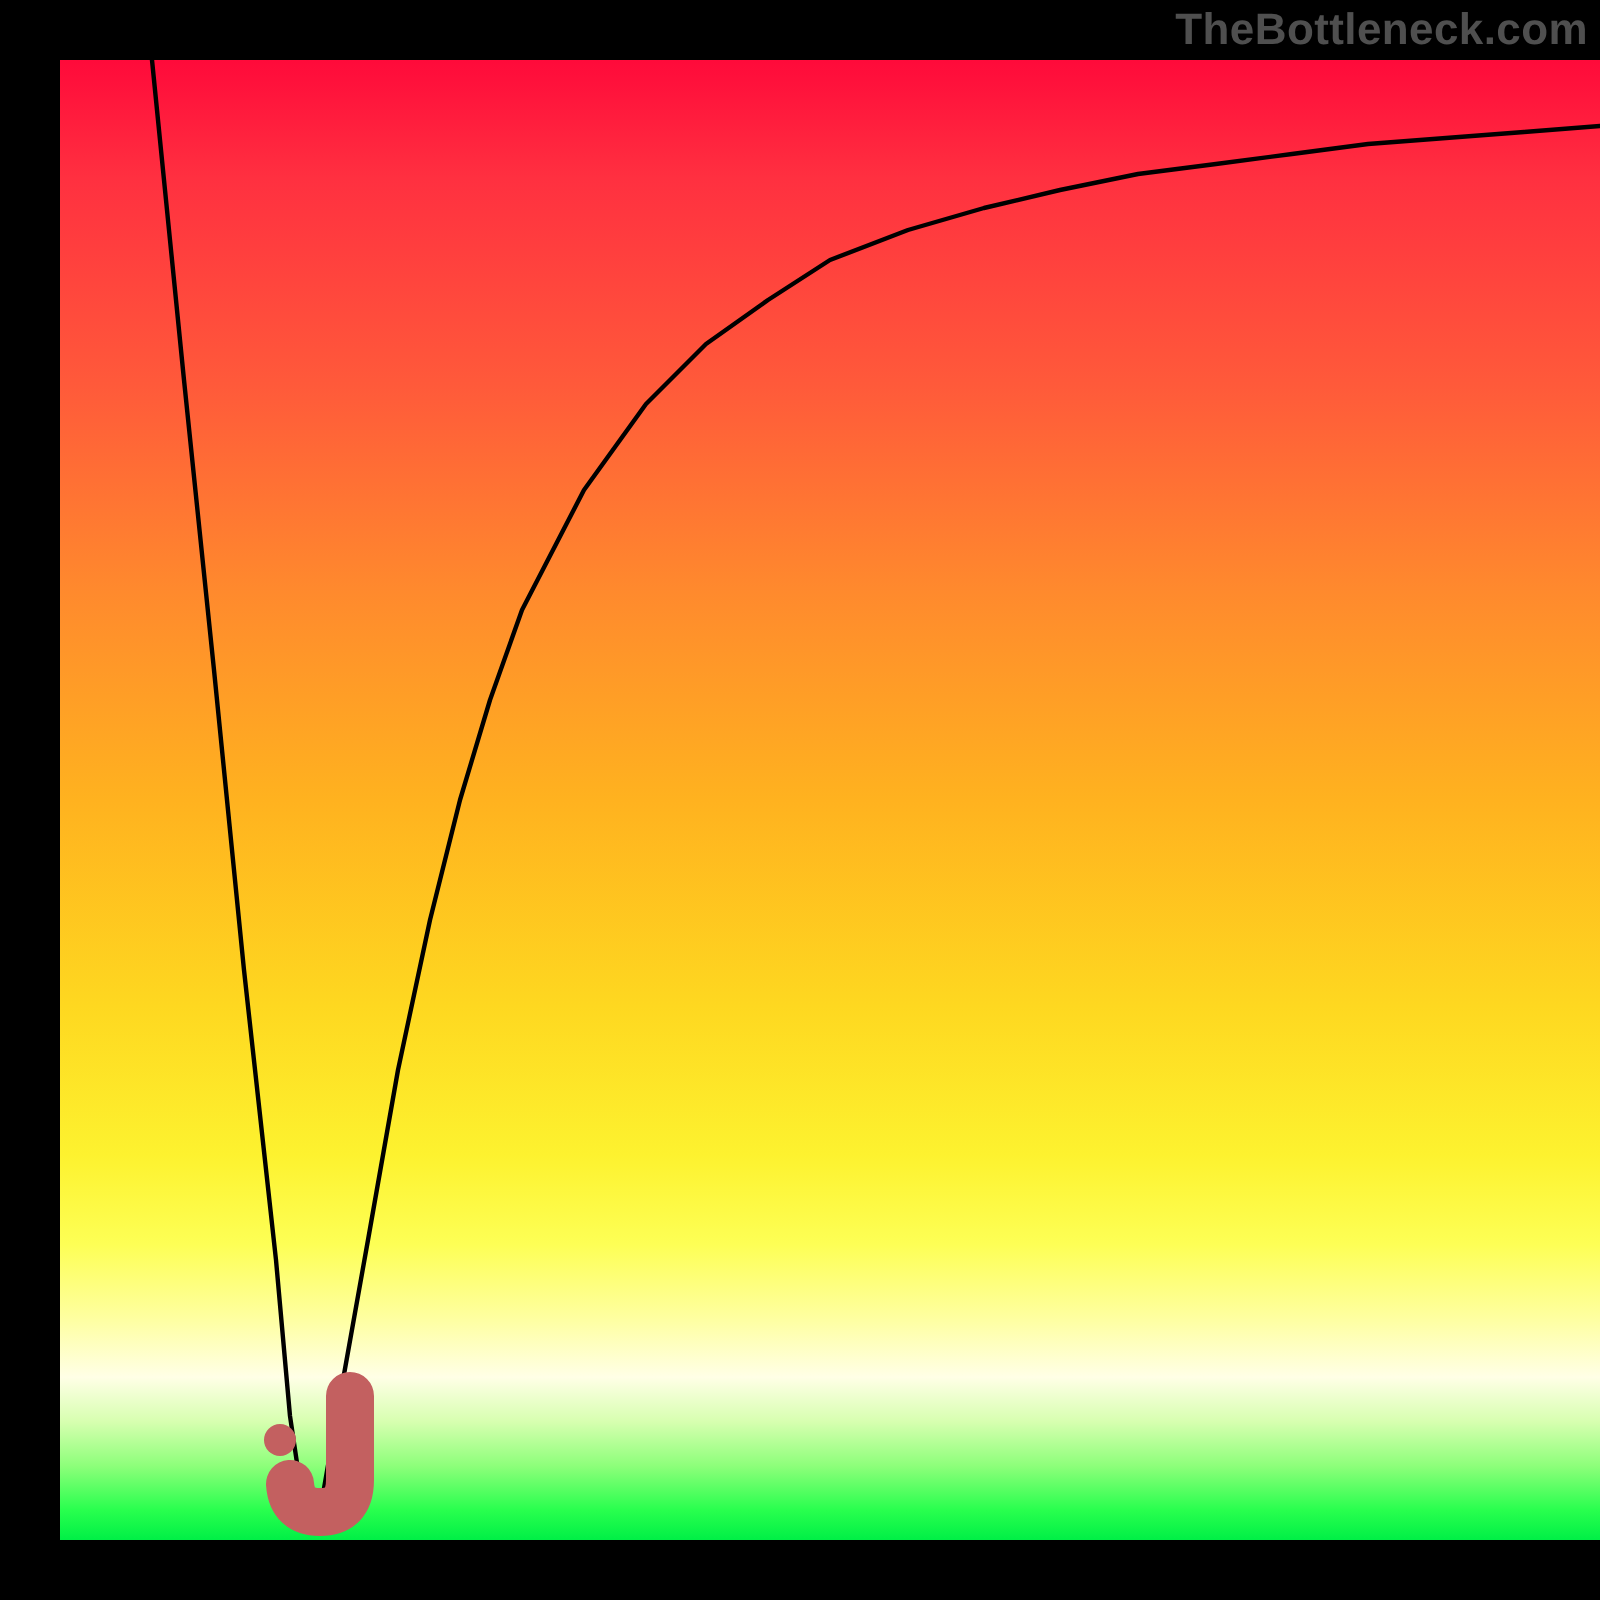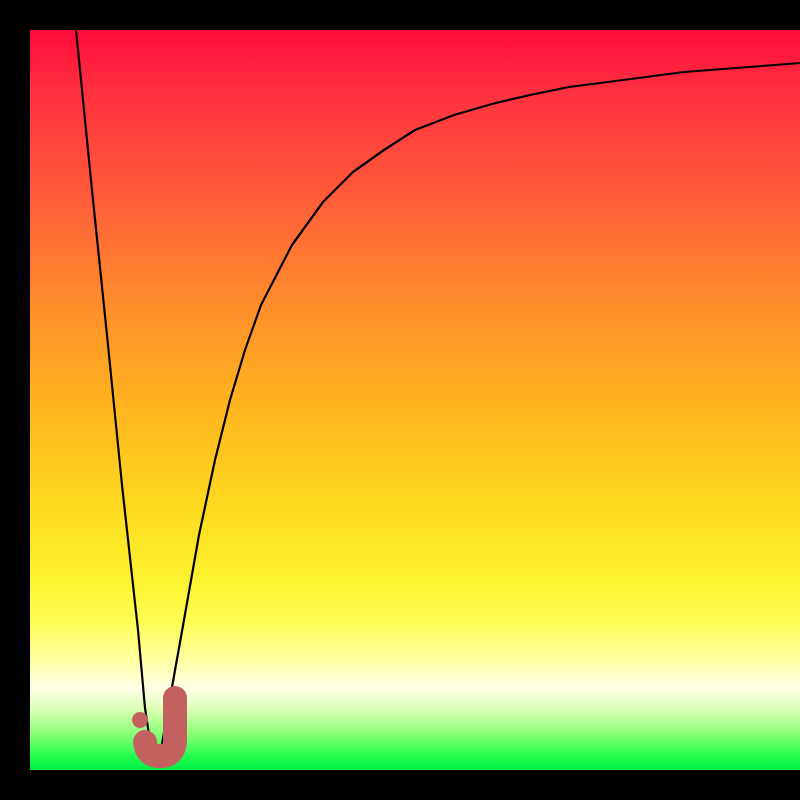--- a/index.html
+++ b/index.html
@@ -94,20 +94,21 @@
     height: 800px;
     background: #000;
     z-index: 9;
   }
 </style>
 </head>
 <body>
 
 <div class="frame">
 
+  <div class="watermark">TheBottleneck.com</div>
 
   <div class="left-strip"></div>
   <div class="bottom-strip"></div>
 
   <div class="plot">
     <svg viewBox="0 0 770 740" preserveAspectRatio="none">
 
       <path class="curve-main" d="M 46 0
                L 62 160
                L 77 305

